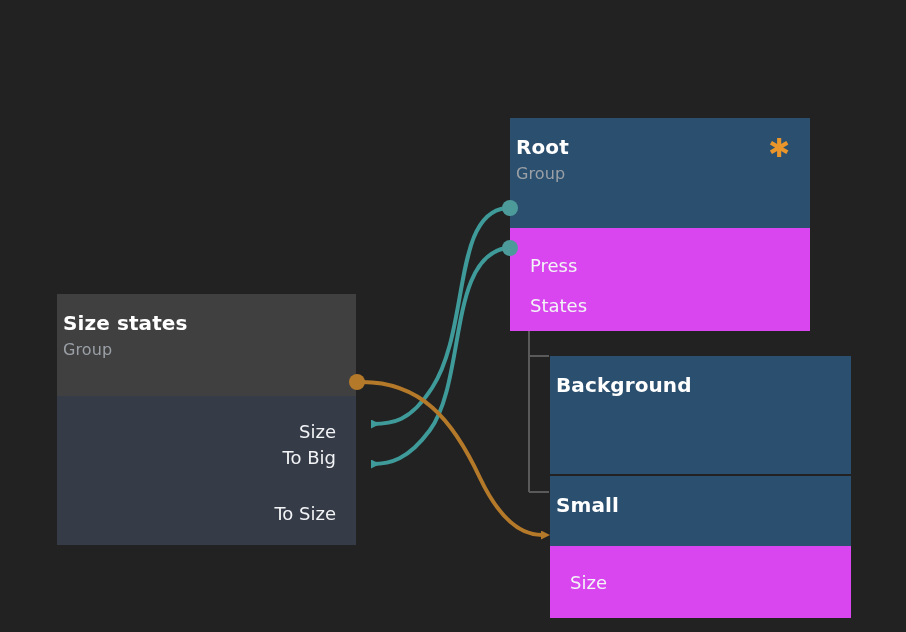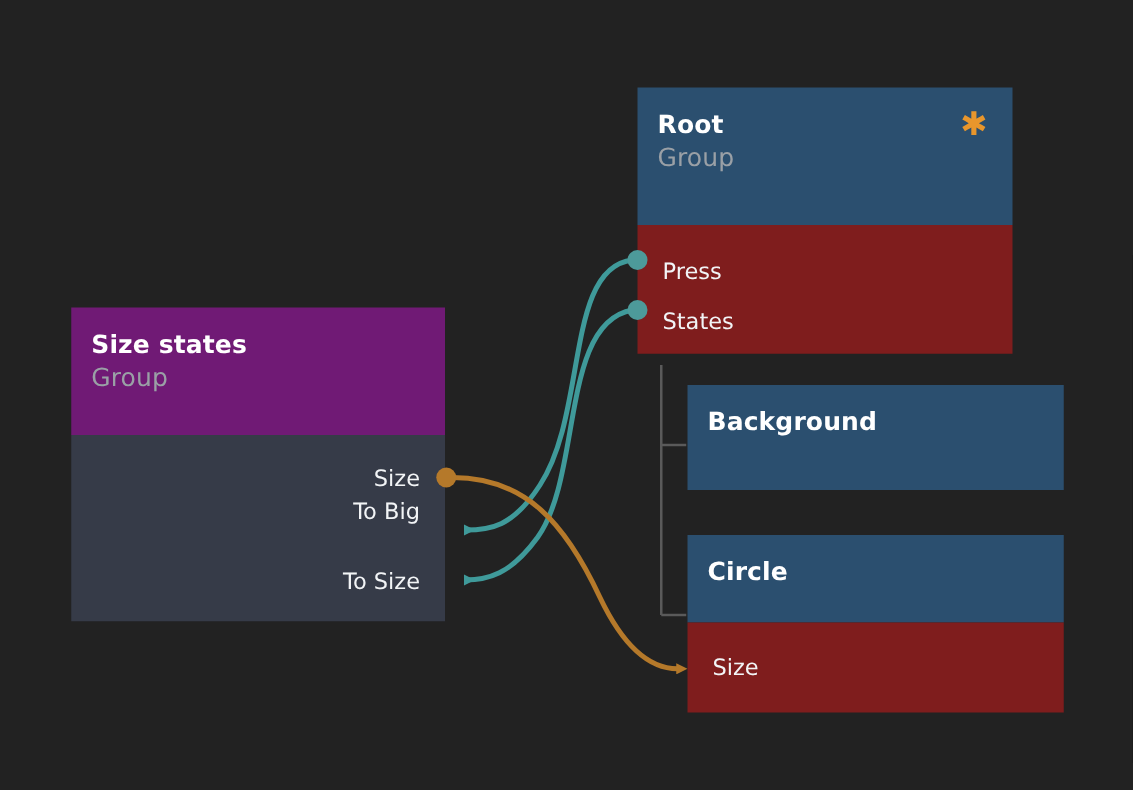--- a/index.html
+++ b/index.html
@@ -18,49 +18,50 @@
     -webkit-font-smoothing: antialiased;
   }
 
   
   .node {
     position: absolute;
     box-sizing: border-box;
   }
   .node-header {
     box-sizing: border-box;
-    padding: 16px 20px 0 16px;
+    padding: 16px 20px 0 6px;
     position: relative;
+    margin-top: 48px;
   }
   .node-title {
     font-size: 20px;
     font-weight: bold;
     color: #ffffff;
     line-height: 26px;
     letter-spacing: 0.1px;
   }
   .node-subtitle {
-    font-size: 20px;
+    font-size: 16px;
     font-weight: normal;
     color: #9aa0a6;
     line-height: 28px;
     letter-spacing: 0.1px;
   }
   .node-body {
     box-sizing: border-box;
     position: relative;
   }
 
   
-  .node-states .node-header { background: #701a75; }
+  .node-states .node-header { background: #404040; }
   .node-states .node-body   { background: #363b48; }
 
   
   .node-blue .node-header { background: #2b4f6f; }
-  .node-blue .node-body   { background: #7f1d1d; }
+  .node-blue .node-body   { background: #d946ef; }
 
   
   .port-row {
     position: absolute;
     height: 20px;
     line-height: 20px;
     font-size: 18px;
     color: #f2f4f6;
     white-space: nowrap;
   }
@@ -162,28 +163,28 @@
       <div class="port-row in" style="top:68px;">
         <span>States</span>
       </div>
     </div>
   </div>
 
   <div class="port-dot dot-teal" style="left:502px; top:200px;"></div>
   <div class="port-dot dot-teal" style="left:502px; top:240px;"></div>
 
   <div class="node node-blue" style="left:550px; top:308px; width:301px; height:98px;">
-    <div class="node-header" style="height:84px;">
+    <div class="node-header" style="height:118px;">
       <div class="node-title">Background</div>
     </div>
   </div>
 
   <div class="node node-blue" style="left:550px; top:428px; width:301px; height:142px;">
     <div class="node-header" style="height:70px;">
-      <div class="node-title">Circle</div>
+      <div class="node-title">Small</div>
     </div>
     <div class="node-body" style="height:72px;">
       <div class="port-row in" style="top:27px;">
         <span>Size</span>
       </div>
     </div>
   </div>
 
 </div>
 

